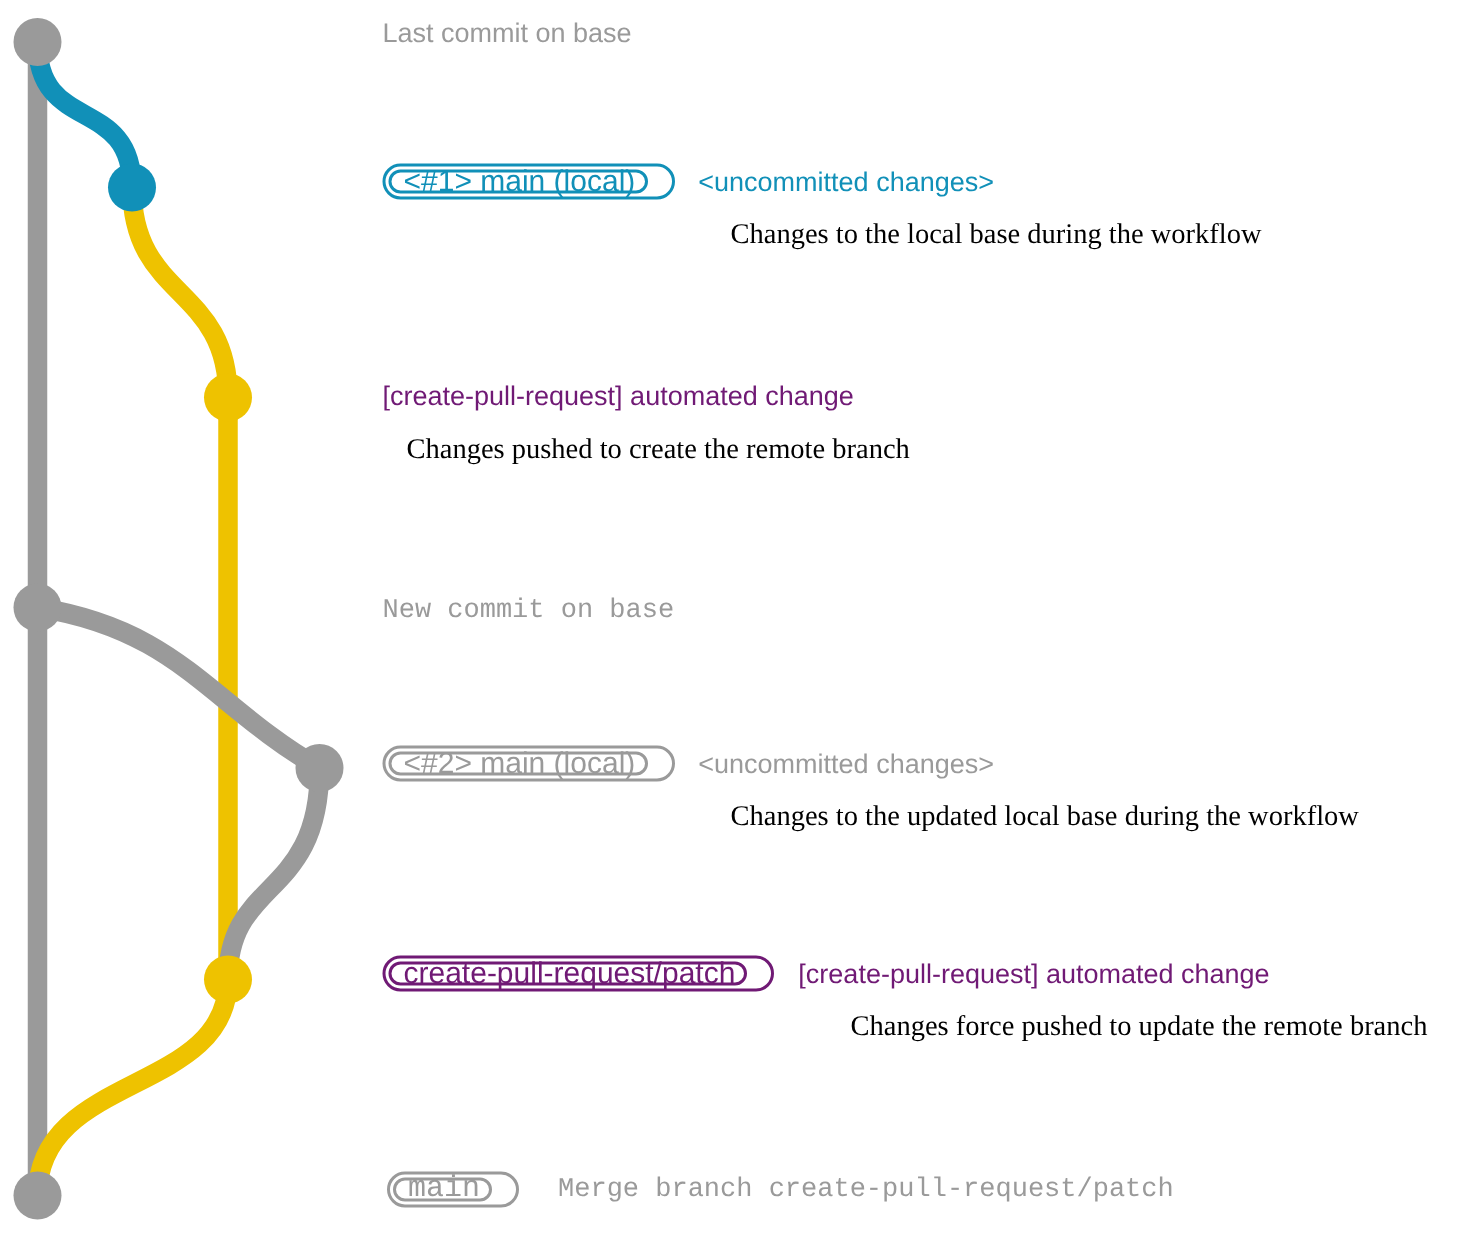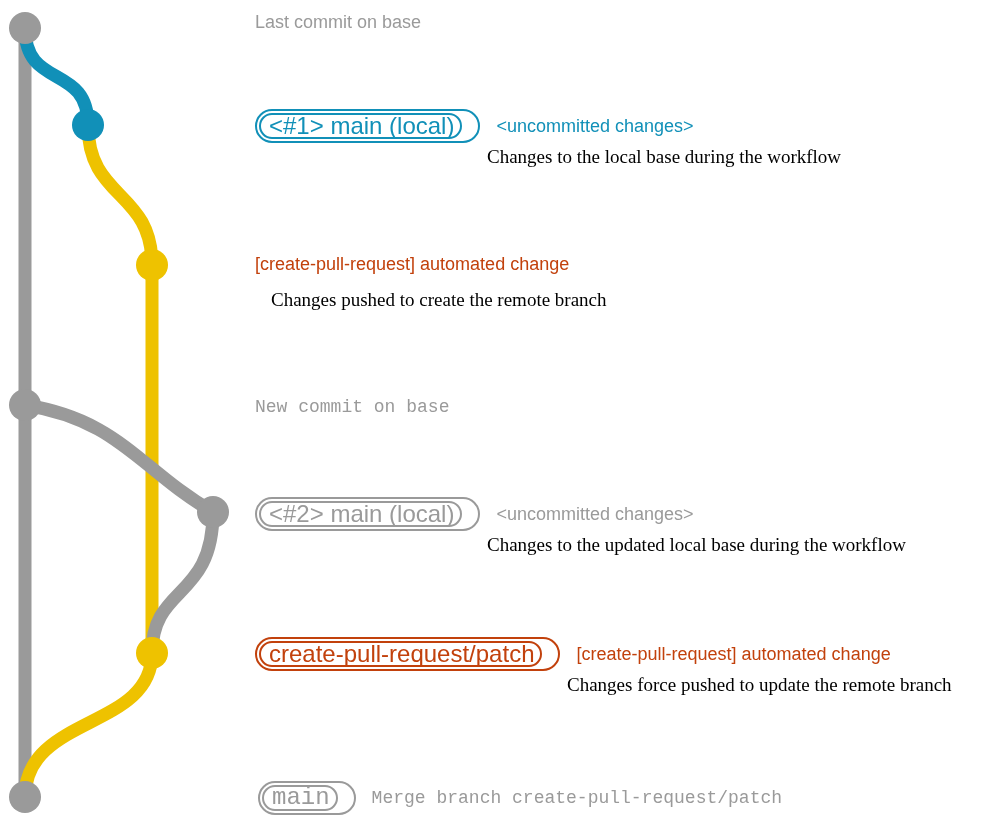--- a/index.html
+++ b/index.html
@@ -7,41 +7,41 @@
     width:981px;height:827px;background:#ffffff;
     font-family:"Liberation Sans",sans-serif;
     overflow:hidden;position:relative;
   }
   #graph{position:absolute;left:0;top:0;width:981px;height:827px;}
 
   .row{position:absolute;display:flex;align-items:center;}
 
   .pill{
     display:inline-flex;align-items:center;justify-content:center;
-    height:34px;box-sizing:border-box;
+    height:24px;box-sizing:border-box;
     border:2px solid currentColor;border-radius:18px;
     padding:0 10px 0 12px;
-    font-size:24px;line-height:1;white-space:nowrap;
+    font-size:20px;line-height:1;white-space:nowrap;
     position:relative;
   }
   .pill .inner{
     position:absolute;left:2px;top:2px;bottom:2px;right:16px;
     border:2px solid currentColor;border-radius:16px;
     pointer-events:none;
   }
   .pill .ptxt{position:relative;padding-right:14px;}
 
   .headline{font-size:18px;white-space:nowrap;line-height:1;}
   .note{
     font-family:"Liberation Serif",serif;
     font-size:19px;color:#000000;white-space:nowrap;line-height:1;
   }
 
   .c-blue{color:#1190b8;}
-  .c-gold{color:#c2410c;}
+  .c-gold{color:#701a75;}
   .c-gray{color:#9a9a9a;}
 </style>
 </head>
 <body>
 
 <svg id="graph" viewBox="0 0 981 827" xmlns="http://www.w3.org/2000/svg">
 
   <path d="M25,28 L25,797" fill="none" stroke="#9a9a9a" stroke-width="13" stroke-linecap="round"></path>
 
   <path d="M25,28 C25,90 88,63 88,125" fill="none" stroke="#1190b8" stroke-width="13" stroke-linecap="round"></path>
@@ -111,14 +111,14 @@
 </div>
 <div class="row" style="left:567px;top:675px;text-align:center;">
   <span class="note">Changes force pushed to update the remote branch</span>
 </div>
 
 <div class="row" style="left:258px;top:781px;font-family:Liberation Mono, monospace;">
   <span class="pill c-gray">
     <span class="inner"></span>
     <span class="ptxt">main</span>
   </span>
-  <span class="headline c-gray" style="margin-left:16px;">Merge branch create-pull-request/patch</span>
+  <span class="headline c-gray" style="margin-left:26px;">Merge branch create-pull-request/patch</span>
 </div>
 
 </body></html>

